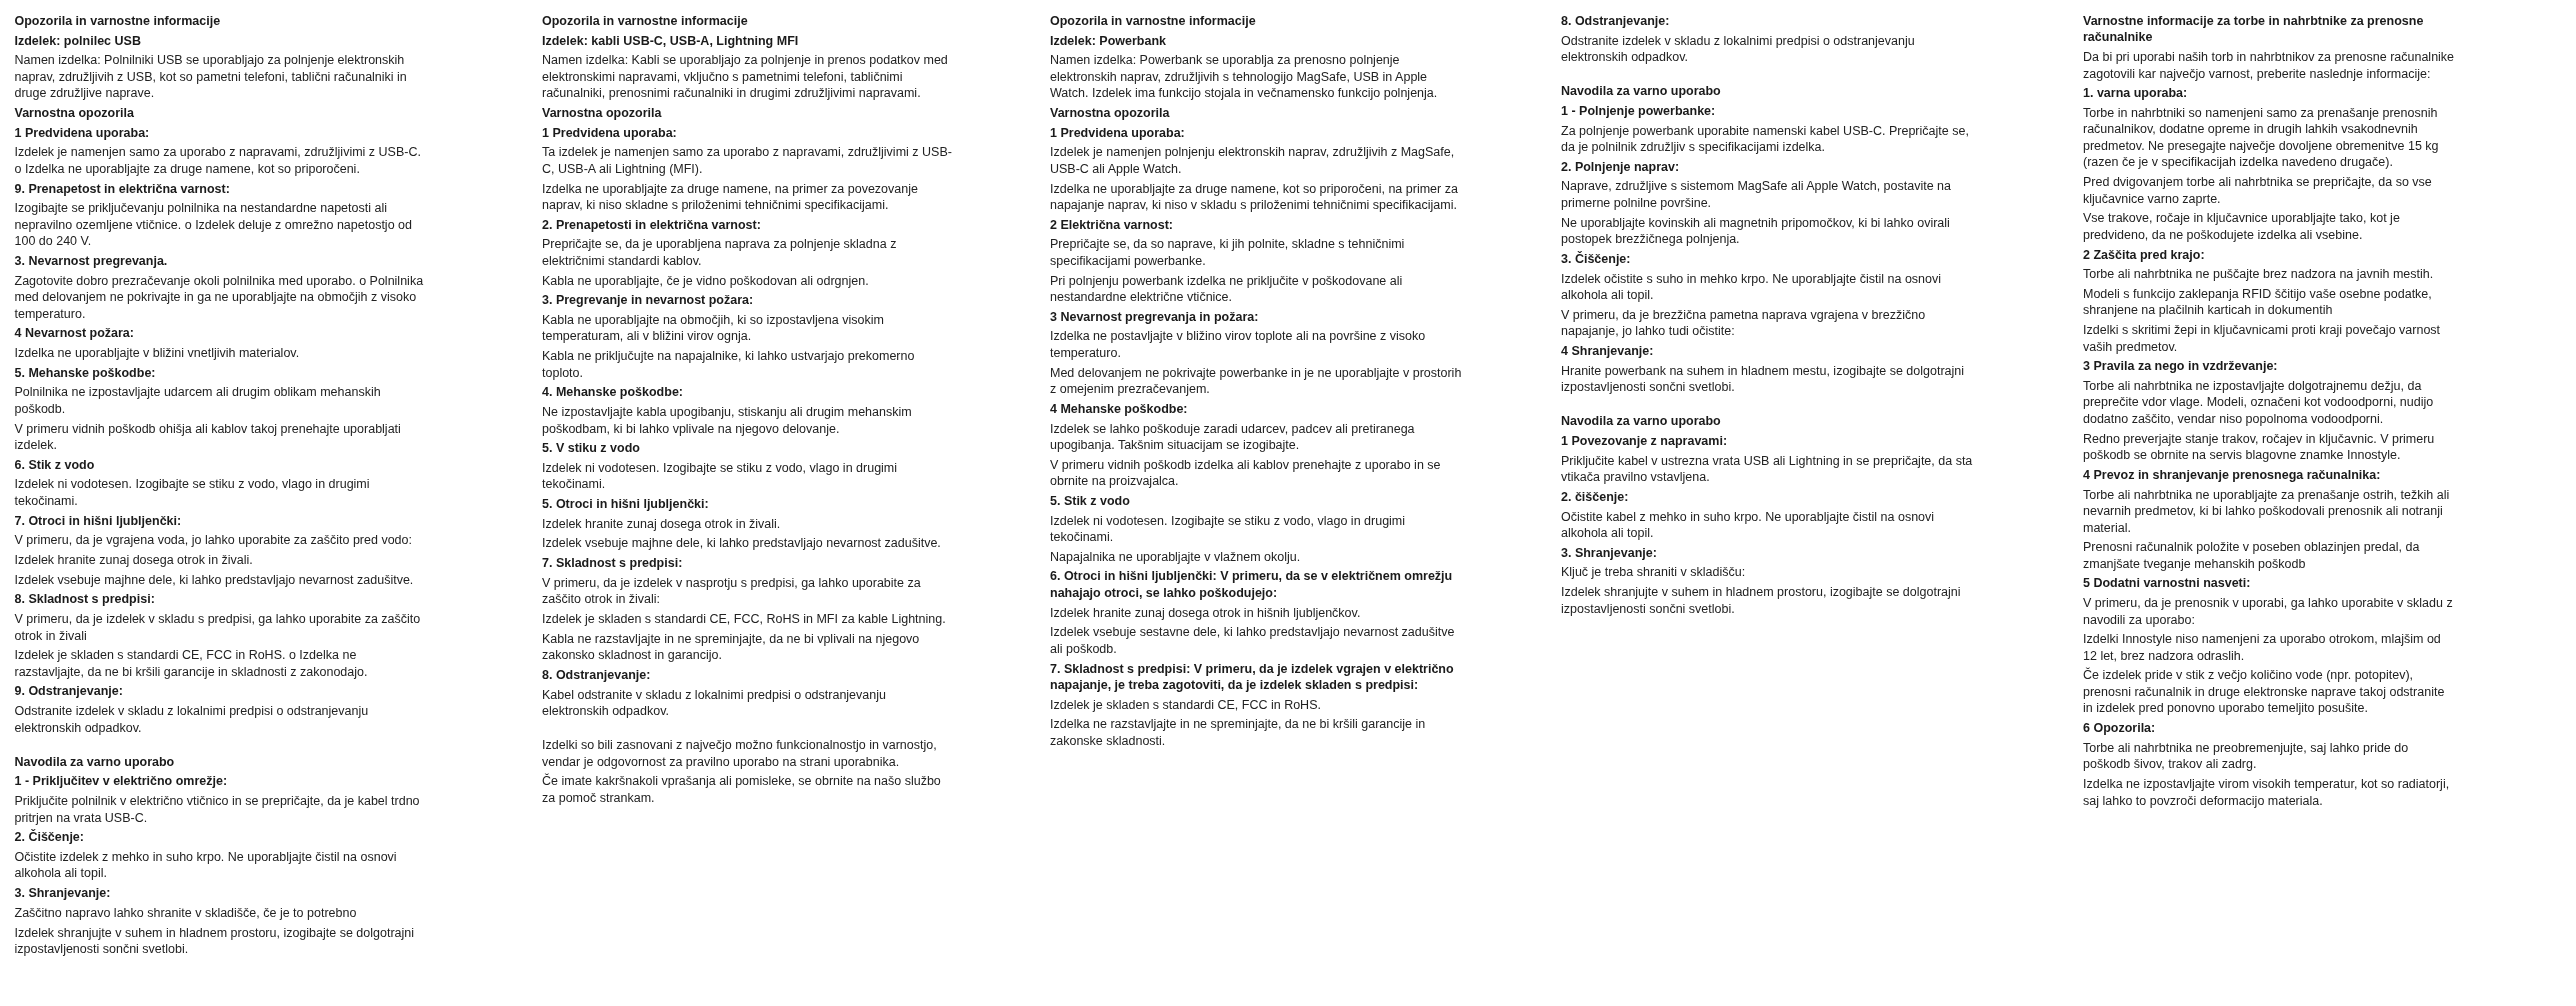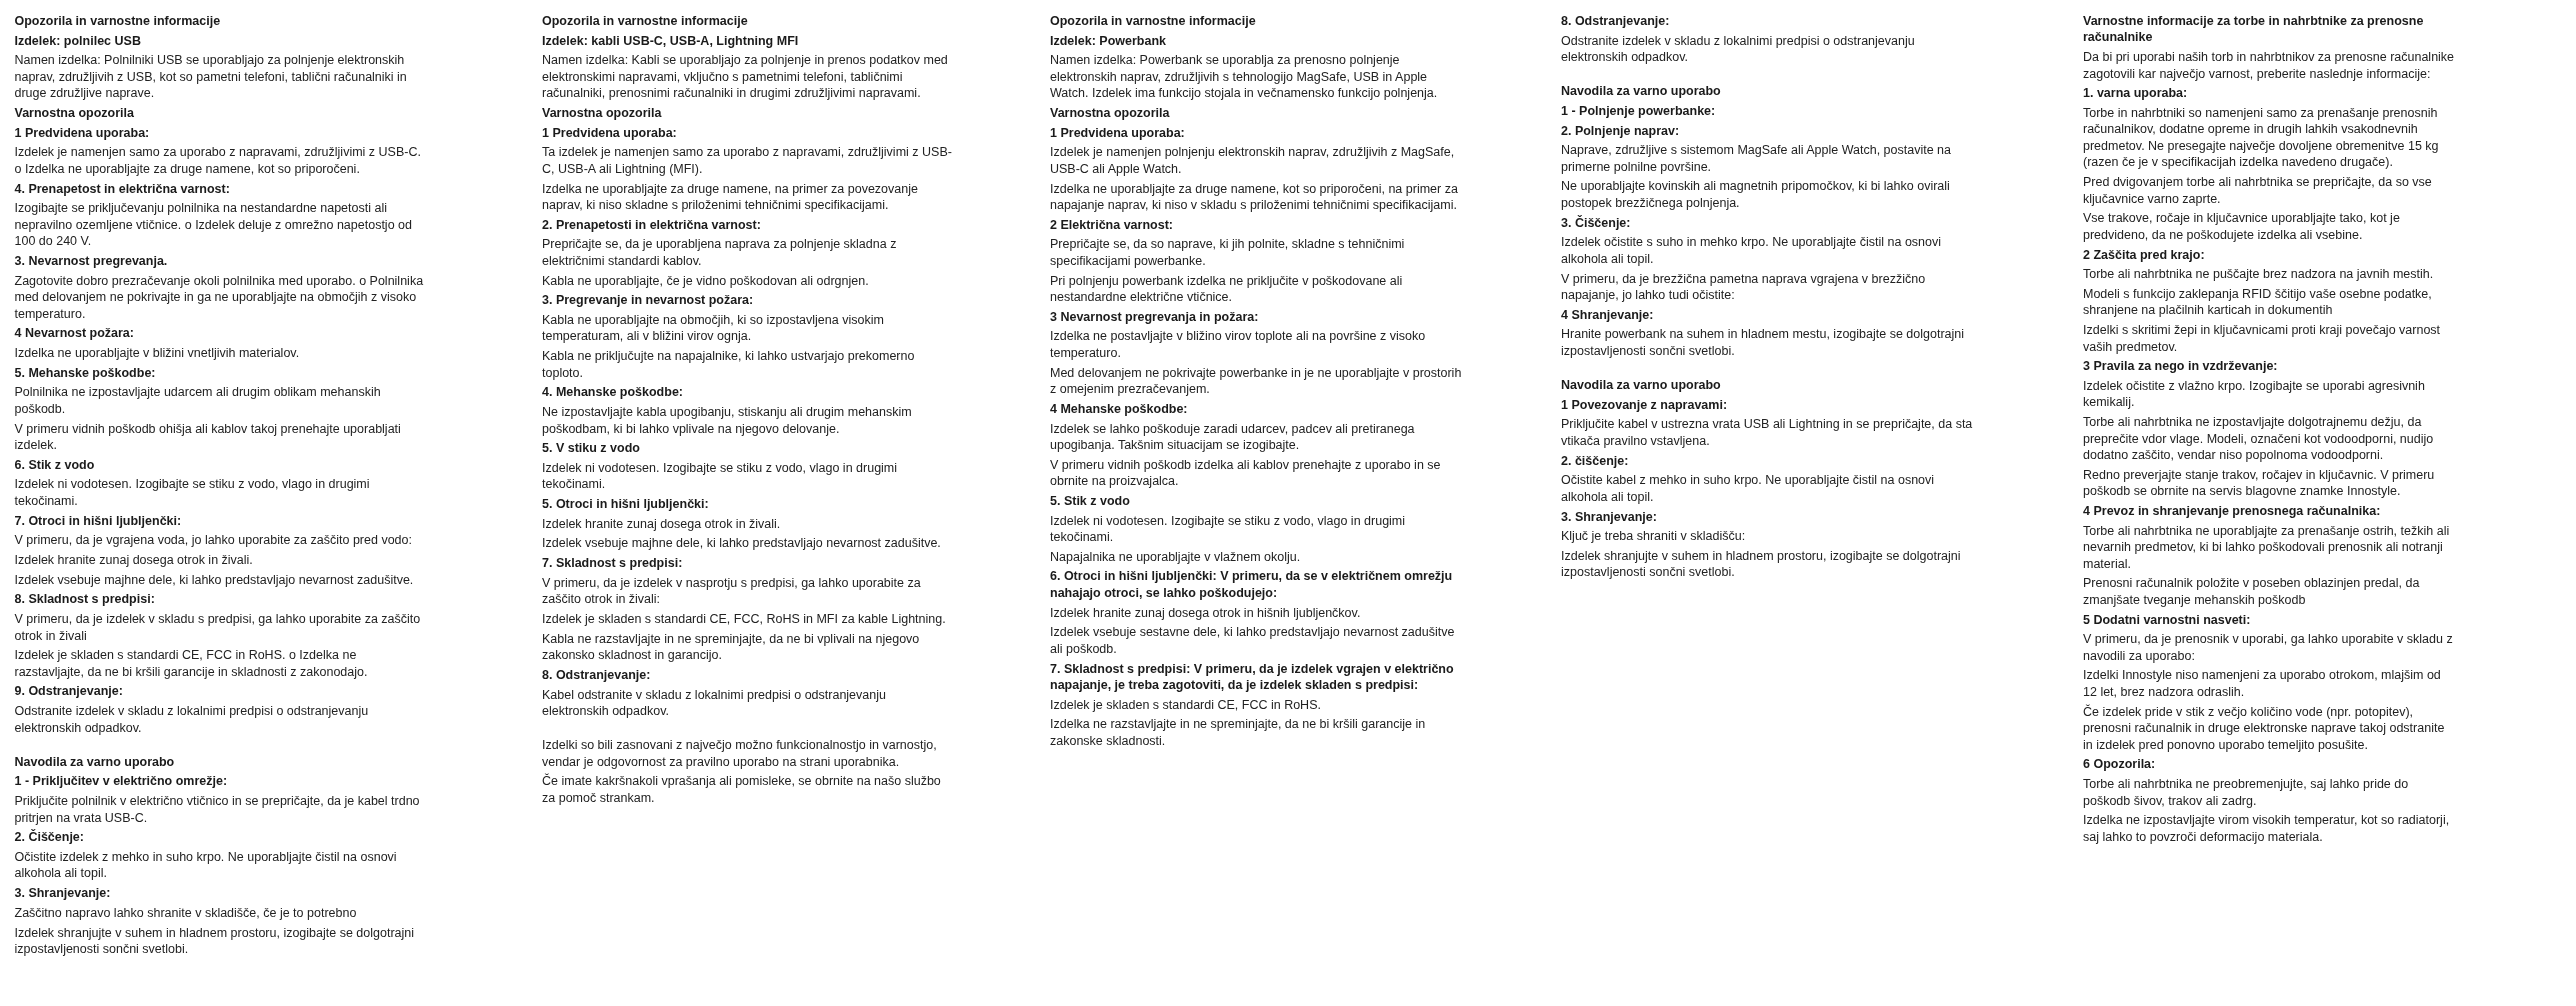--- a/index.html
+++ b/index.html
@@ -49,21 +49,21 @@
 
 <div id="document-page">
   <div id="columns-root">
       <div class="col">
         <h3 class="heading">Opozorila in varnostne informacije</h3>
         <h3 class="heading">Izdelek: polnilec USB</h3>
         <p class="para">Namen izdelka: Polnilniki USB se uporabljajo za polnjenje elektronskih naprav, združljivih z USB, kot so pametni telefoni, tablični računalniki in druge združljive naprave.</p>
         <h3 class="heading">Varnostna opozorila</h3>
         <h3 class="heading">1 Predvidena uporaba:</h3>
         <p class="para">Izdelek je namenjen samo za uporabo z napravami, združljivimi z USB-C. o Izdelka ne uporabljajte za druge namene, kot so priporočeni.</p>
-        <h3 class="heading">4. Prenapetost in električna varnost:</h3>
+        <h3 class="heading">9. Prenapetost in električna varnost:</h3>
         <p class="para">Izogibajte se priključevanju polnilnika na nestandardne napetosti ali nepravilno ozemljene vtičnice. o Izdelek deluje z omrežno napetostjo od 100 do 240 V.</p>
         <h3 class="heading">3. Nevarnost pregrevanja.</h3>
         <p class="para">Zagotovite dobro prezračevanje okoli polnilnika med uporabo. o Polnilnika med delovanjem ne pokrivajte in ga ne uporabljajte na območjih z visoko temperaturo.</p>
         <h3 class="heading">4 Nevarnost požara:</h3>
         <p class="para">Izdelka ne uporabljajte v bližini vnetljivih materialov.</p>
         <h3 class="heading">5. Mehanske poškodbe:</h3>
         <p class="para">Polnilnika ne izpostavljajte udarcem ali drugim oblikam mehanskih poškodb.</p>
         <p class="para">V primeru vidnih poškodb ohišja ali kablov takoj prenehajte uporabljati izdelek.</p>
         <h3 class="heading">6. Stik z vodo</h3>
         <p class="para">Izdelek ni vodotesen. Izogibajte se stiku z vodo, vlago in drugimi tekočinami.</p>
@@ -143,20 +143,21 @@
         <h3 class="heading">7. Skladnost s predpisi: V primeru, da je izdelek vgrajen v električno napajanje, je treba zagotoviti, da je izdelek skladen s predpisi:</h3>
         <p class="para">Izdelek je skladen s standardi CE, FCC in RoHS.</p>
         <p class="para">Izdelka ne razstavljajte in ne spreminjajte, da ne bi kršili garancije in zakonske skladnosti.</p>
       </div>
       <div class="col">
         <h3 class="heading">8. Odstranjevanje:</h3>
         <p class="para">Odstranite izdelek v skladu z lokalnimi predpisi o odstranjevanju elektronskih odpadkov.</p>
         <div class="spacer"></div>
         <h3 class="heading">Navodila za varno uporabo</h3>
         <h3 class="heading">1 - Polnjenje powerbanke:</h3>
+        <p class="para">Za polnjenje powerbank uporabite namenski kabel USB-C. Prepričajte se, da je polnilnik združljiv s specifikacijami izdelka.</p>
         <h3 class="heading">2. Polnjenje naprav:</h3>
         <p class="para">Naprave, združljive s sistemom MagSafe ali Apple Watch, postavite na primerne polnilne površine.</p>
         <p class="para">Ne uporabljajte kovinskih ali magnetnih pripomočkov, ki bi lahko ovirali postopek brezžičnega polnjenja.</p>
         <h3 class="heading">3. Čiščenje:</h3>
         <p class="para">Izdelek očistite s suho in mehko krpo. Ne uporabljajte čistil na osnovi alkohola ali topil.</p>
         <p class="para">V primeru, da je brezžična pametna naprava vgrajena v brezžično napajanje, jo lahko tudi očistite:</p>
         <h3 class="heading">4 Shranjevanje:</h3>
         <p class="para">Hranite powerbank na suhem in hladnem mestu, izogibajte se dolgotrajni izpostavljenosti sončni svetlobi.</p>
         <div class="spacer"></div>
         <h3 class="heading">Navodila za varno uporabo</h3>
@@ -173,21 +174,20 @@
         <p class="para">Da bi pri uporabi naših torb in nahrbtnikov za prenosne računalnike zagotovili kar največjo varnost, preberite naslednje informacije:</p>
         <h3 class="heading">1. varna uporaba:</h3>
         <p class="para">Torbe in nahrbtniki so namenjeni samo za prenašanje prenosnih računalnikov, dodatne opreme in drugih lahkih vsakodnevnih predmetov. Ne presegajte največje dovoljene obremenitve 15 kg (razen če je v specifikacijah izdelka navedeno drugače).</p>
         <p class="para">Pred dvigovanjem torbe ali nahrbtnika se prepričajte, da so vse ključavnice varno zaprte.</p>
         <p class="para">Vse trakove, ročaje in ključavnice uporabljajte tako, kot je predvideno, da ne poškodujete izdelka ali vsebine.</p>
         <h3 class="heading">2 Zaščita pred krajo:</h3>
         <p class="para">Torbe ali nahrbtnika ne puščajte brez nadzora na javnih mestih.</p>
         <p class="para">Modeli s funkcijo zaklepanja RFID ščitijo vaše osebne podatke, shranjene na plačilnih karticah in dokumentih</p>
         <p class="para">Izdelki s skritimi žepi in ključavnicami proti kraji povečajo varnost vaših predmetov.</p>
         <h3 class="heading">3 Pravila za nego in vzdrževanje:</h3>
-        <p class="para">Izdelek očistite z vlažno krpo. Izogibajte se uporabi agresivnih kemikalij.</p>
         <p class="para">Torbe ali nahrbtnika ne izpostavljajte dolgotrajnemu dežju, da preprečite vdor vlage. Modeli, označeni kot vodoodporni, nudijo dodatno zaščito, vendar niso popolnoma vodoodporni.</p>
         <p class="para">Redno preverjajte stanje trakov, ročajev in ključavnic. V primeru poškodb se obrnite na servis blagovne znamke Innostyle.</p>
         <h3 class="heading">4 Prevoz in shranjevanje prenosnega računalnika:</h3>
         <p class="para">Torbe ali nahrbtnika ne uporabljajte za prenašanje ostrih, težkih ali nevarnih predmetov, ki bi lahko poškodovali prenosnik ali notranji material.</p>
         <p class="para">Prenosni računalnik položite v poseben oblazinjen predal, da zmanjšate tveganje mehanskih poškodb</p>
         <h3 class="heading">5 Dodatni varnostni nasveti:</h3>
         <p class="para">V primeru, da je prenosnik v uporabi, ga lahko uporabite v skladu z navodili za uporabo:</p>
         <p class="para">Izdelki Innostyle niso namenjeni za uporabo otrokom, mlajšim od 12 let, brez nadzora odraslih.</p>
         <p class="para">Če izdelek pride v stik z večjo količino vode (npr. potopitev), prenosni računalnik in druge elektronske naprave takoj odstranite in izdelek pred ponovno uporabo temeljito posušite.</p>
         <h3 class="heading">6 Opozorila:</h3>

